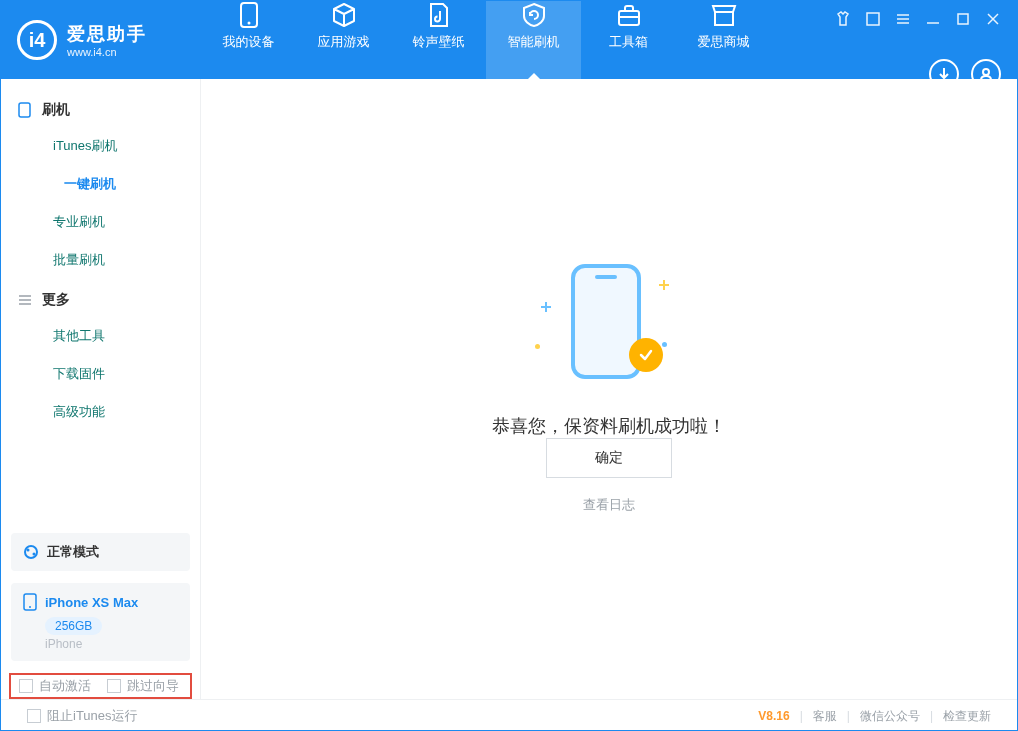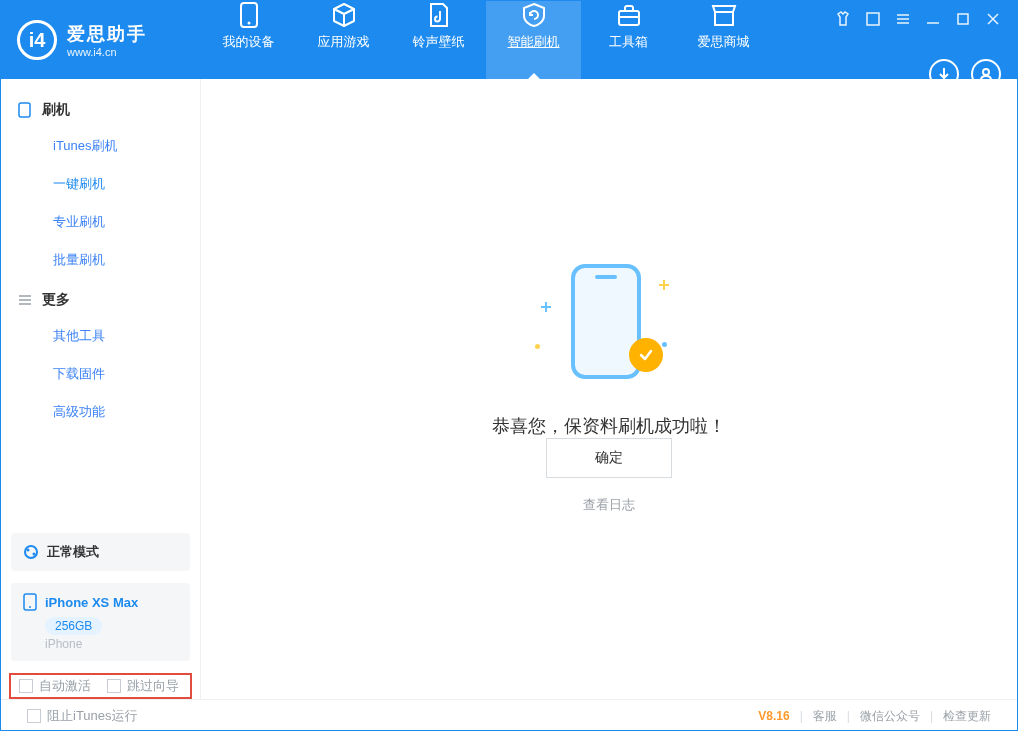--- a/index.html
+++ b/index.html
@@ -8,34 +8,34 @@
 
 .header { height:78px; background:linear-gradient(#1c8aef,#1c8aef); display:flex; align-items:stretch; color:#fff; }
 .logo-area { width:200px; display:flex; align-items:center; padding-left:16px; }
 .logo-circle { width:40px;height:40px;border:3px solid #fff;border-radius:50%; display:flex;align-items:center;justify-content:center; font-weight:bold; font-size:20px; }
 .logo-text { margin-left:10px; }
 .logo-text .cn{ font-size:18px; font-weight:bold; letter-spacing:2px; }
 .logo-text .url{ font-size:11px; opacity:.9;}
 .nav { display:flex; }
 .nav-item { width:95px; display:flex; flex-direction:column; align-items:center; justify-content:flex-start; cursor:pointer; font-size:13px; position:relative;}
 .nav-item .nav-icon{ width:28px;height:28px; display:flex;align-items:center;justify-content:center; margin-bottom:4px; }
-.nav-item.active { background:rgba(255,255,255,.18);text-decoration:underline; }
+.nav-item.active { background:rgba(255,255,255,.18); }
 .nav-item.active::after{ content:""; position:absolute; bottom:-1px; left:50%; transform:translateX(-50%); width:0;height:0;border-left:7px solid transparent;border-right:7px solid transparent;border-bottom:7px solid #fff;}
 .header-right { margin-left:auto; display:flex; align-items:flex-start; padding:8px 14px 0 0; gap:8px;}
 .header-right .icon-btn{ width:20px;height:20px; display:flex;align-items:center;justify-content:center; cursor:pointer; opacity:.9;}
 .header-right .circ-btn{ width:30px;height:30px;border:2px solid #fff;border-radius:50%; display:flex;align-items:center;justify-content:center; cursor:pointer; margin-top:20px;}
 
 
 .body { display:flex; height:620px; }
 .sidebar { width:200px; border-right:1px solid #eef0f2; display:flex; flex-direction:column; }
 .side-scroll{ flex:1; overflow:auto; padding-top:10px; }
 .group-head { display:flex; align-items:center; padding:12px 16px 8px; color:#333; font-size:14px; font-weight:bold; gap:10px;}
 .group-head .gicon{ width:15px;height:15px; display:flex;align-items:center;justify-content:center;}
-.side-item { padding:10px 14px 10px 52px; font-size:13px; color:#3b82f6; cursor:pointer;}
-.side-item.active{ color:#1c8aef; font-weight:normal;}
+.side-item { padding:10px 14px 10px 52px; font-size:13px; color:#0f766e; cursor:pointer;}
+.side-item.active{ color:#1c8aef; font-weight:bold;margin-left:11px;}
 
 .card { margin:6px 10px; background:#f4f6f8; border-radius:4px; padding:10px 12px; font-size:13px; color:#333; }
 .card .row{ display:flex; align-items:center; gap:8px;}
 .badge { display:inline-block; background:#e5f2ff; color:#1c8aef; padding:2px 10px; border-radius:10px; font-size:12px; margin:6px 0 2px 22px;}
 .subtle{ color:#b8bec6; font-size:12px; margin-left:22px; }
 .highlight-box { margin:6px 8px 0 8px; border:2px solid #e24c3f; padding:2px 8px; display:flex; gap:16px; align-items:center;}
 .chk { display:flex; align-items:center; gap:6px; font-size:13px; color:#9aa1a8; cursor:pointer;}
 .chk .box{ width:14px;height:14px;border:1px solid #c7cdd3; background:#fff;}
 
 

